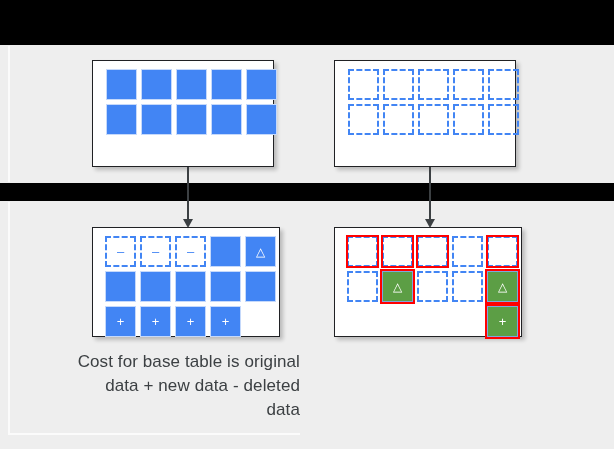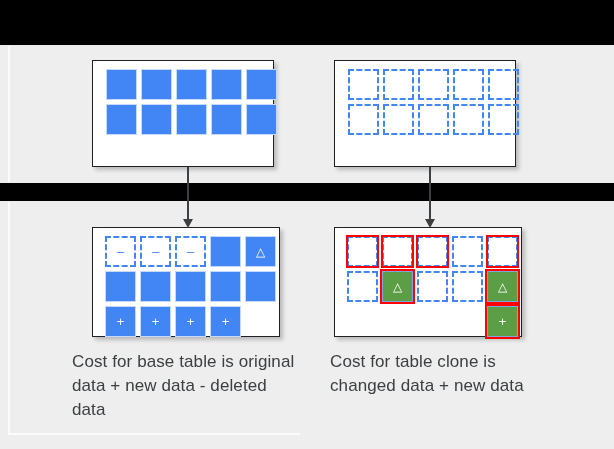--- a/index.html
+++ b/index.html
@@ -129,21 +129,21 @@
     line-height: 1;
     user-select: none;
   }
   .glyph.white { color: #ffffff; }
   .glyph.blue  { color: #4285f4; }
   .glyph.tri   { font-size: 12px; }
 
   
   .caption {
     position: absolute;
-    text-align: left;
+    text-align: right;
     color: #3c4043;
     font-family: "Liberation Sans", sans-serif;
     font-size: 17px;
     line-height: 1.42;
     letter-spacing: 0.1px;
   }
   #cap-left  { left: 72px;  top: 350px; width: 228px; }
   #cap-right { left: 330px; top: 350px; width: 200px; }
 </style>
 </head>
@@ -250,15 +250,14 @@
         <div class="cell empty"></div>
         <div class="cell empty"></div>
         <div class="cell empty"></div>
         <div class="cell green ring">
           <span class="glyph white">+</span>
         </div>
       </div>
   </div>
 
   <div class="caption" id="cap-left">Cost for base table is original data + new data - deleted data</div>
-  <div class="caption" id="cap-right">Cost for table clone is changed data + new data</div>
 
 </div>
 
 </body></html>

